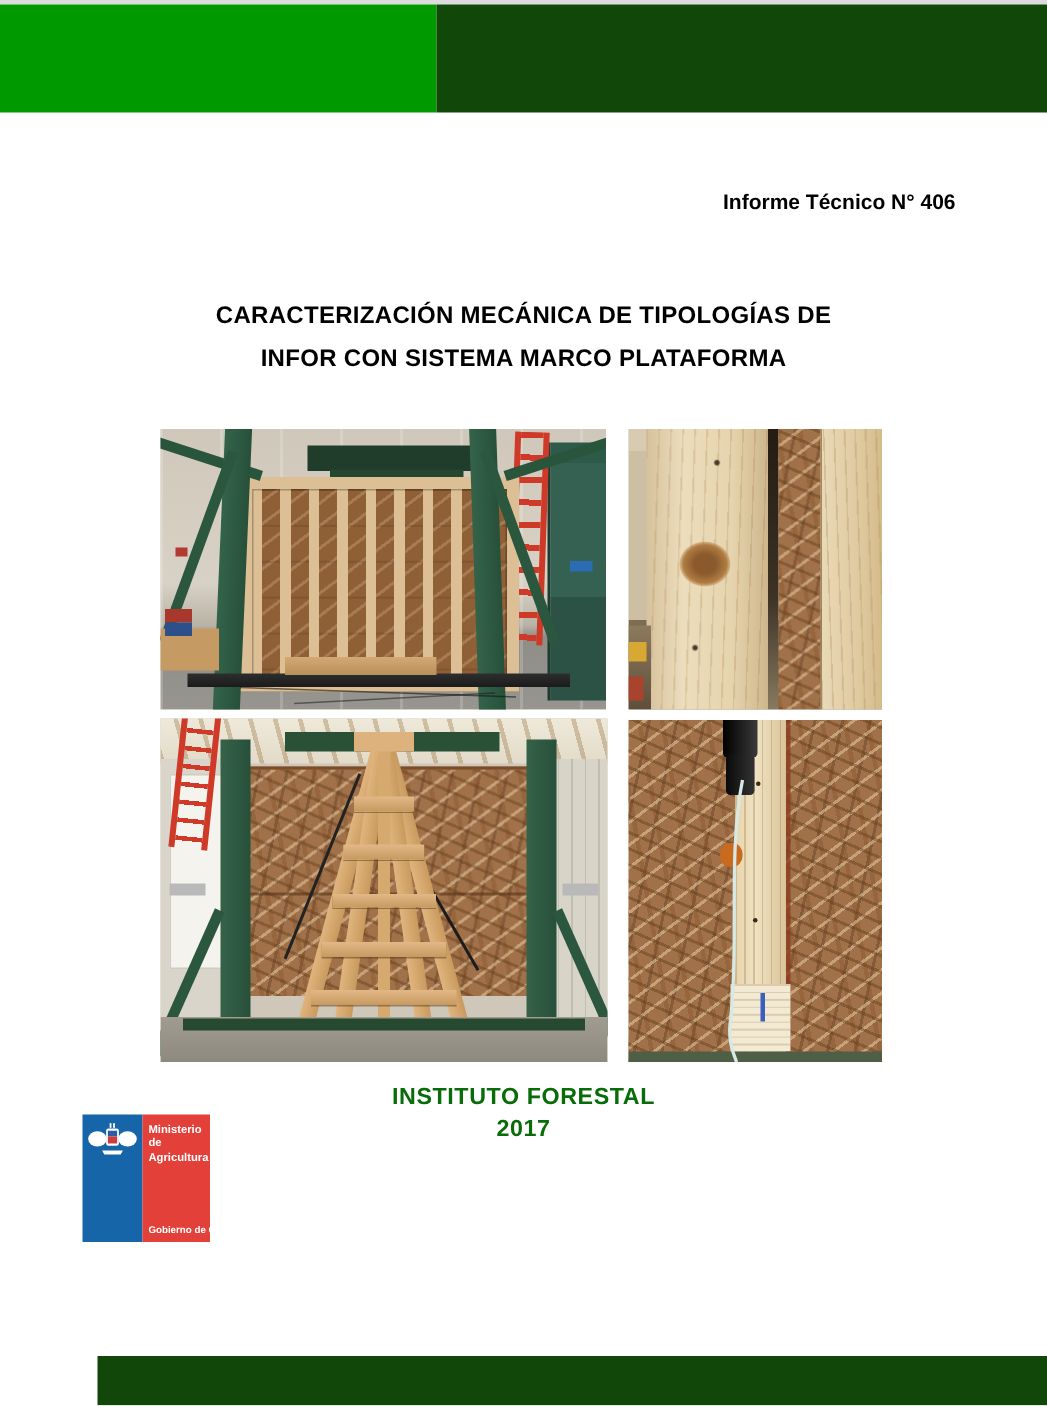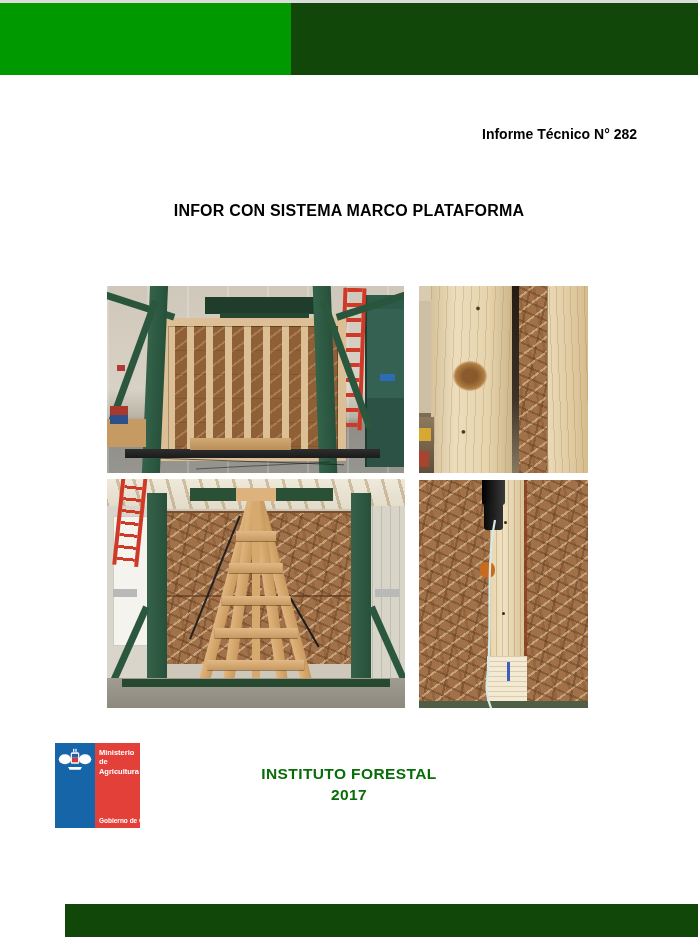--- a/index.html
+++ b/index.html
@@ -10,21 +10,21 @@
   
   .top-hairline{left:0;top:0;right:0;height:3px;background:#dcdcdc;}
   .band-bright{left:0;top:3px;width:291px;height:72px;background:#009A00;}
   .band-dark{left:291px;top:3px;right:0;height:72px;background:#12470A;}
 
   
   .report-number{right:61px;top:126px;font-size:14px;font-weight:bold;color:#000;}
   .title{left:20px;right:20px;top:196px;margin:0;text-align:center;color:#000;
          font-size:16px;font-weight:bold;line-height:29px;letter-spacing:.2px;}
   .title span{display:block;}
-  .institute{left:0;right:0;top:763px;text-align:center;color:#086C08;
+  .institute{left:0;right:0;top:721px;text-align:center;color:#086C08;
              font-weight:bold;font-size:15.5px;line-height:21px;letter-spacing:.4px;}
 
   
   .photo{overflow:hidden;background:#cfc8ba;}
   .photo *{position:absolute;}
   .photo-tl{left:107px;top:286px;width:297px;height:187px;}
   .photo-tr{left:419px;top:286px;width:169px;height:187px;}
   .photo-bl{left:107px;top:479px;width:298px;height:229px;}
   .photo-br{left:419px;top:480px;width:169px;height:228px;}
 
@@ -181,23 +181,24 @@
 </style>
 </head>
 <body>
 
 <div class="page">
 
   <div class="abs top-hairline"></div>
   <div class="abs band-bright"></div>
   <div class="abs band-dark"></div>
 
-  <div class="abs report-number">Informe Técnico N° 282</div>
+  <div class="abs report-number">Informe Técnico N° 406</div>
 
   <h1 class="abs title">
+    <span>CARACTERIZACIÓN MECÁNICA DE TIPOLOGÍAS DE</span>
     <span>INFOR CON SISTEMA MARCO PLATAFORMA</span>
   </h1>
 
   <div class="abs photo photo-tl">
     <div class="p-wall"></div>
     <div class="p-machine"></div>
     <div class="p-machine-sign"></div>
     <div class="p-ladder"></div>
     <div class="p-topbeam"></div>
     <div class="p-topbeam2"></div>

